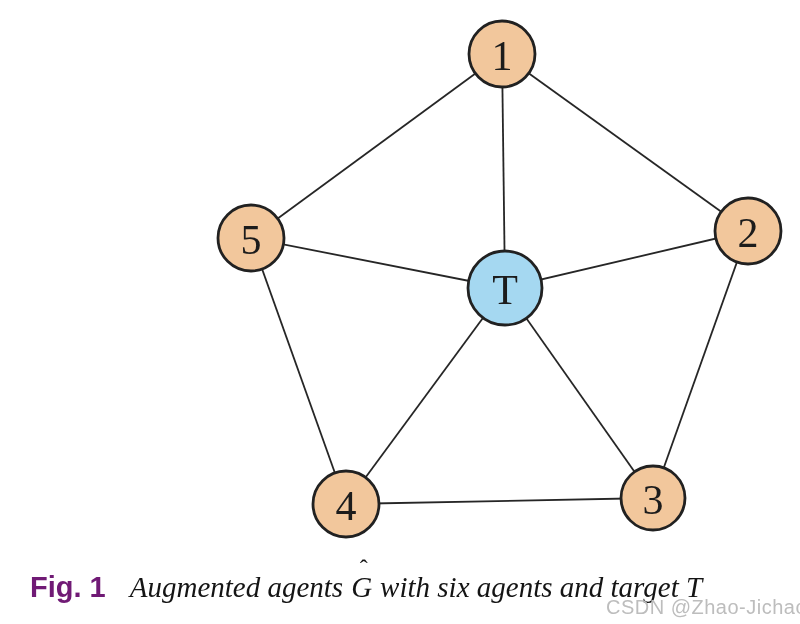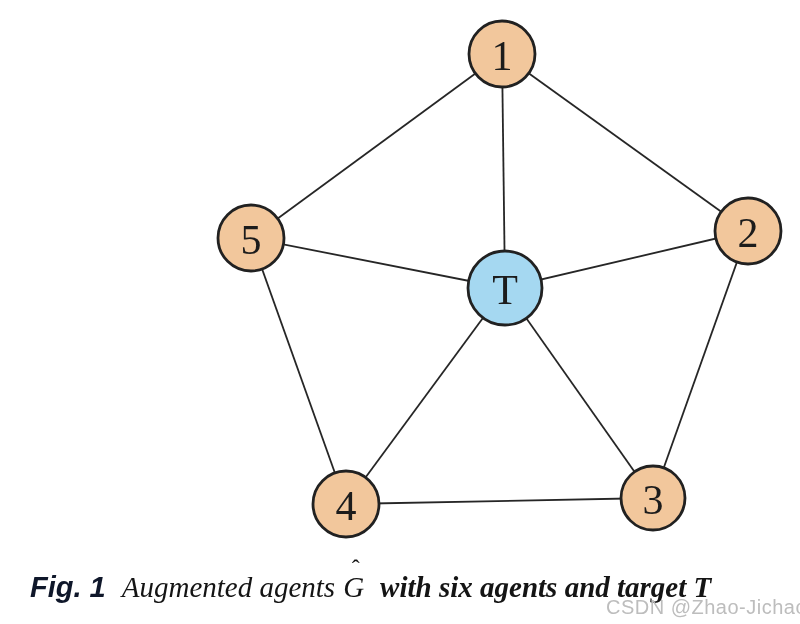--- a/index.html
+++ b/index.html
@@ -19,23 +19,22 @@
   .caption{
     position:absolute;
     left:30px;top:571px;
     white-space:nowrap;
     color:#111111;
   }
   .fig-label{
     font-family:"Liberation Sans", sans-serif;
     font-weight:bold;
     font-size:29px;
-    color:#0f172a;
-    margin-right:16px;
-    font-style:italic;
+    color:#701a75;
+    margin-right:24px;
   }
   .caption-text{
     font-family:"Liberation Serif", serif;
     font-style:italic;
     font-size:29px;
     color:#141414;
   }
   .ghat{
     position:relative;
     display:inline-block;
@@ -45,21 +44,21 @@
   .hat{
     position:absolute;
     top:-15px;left:60%;
     transform:translateX(-50%);
     font-style:normal;
     font-size:24px;
     line-height:1;
     color:#141414;
   }
   .gsym{font-style:italic;}
-  .cap-after{margin-left:8px;font-weight:bold;}
+  .cap-after{}
   .watermark{
     position:absolute;
     left:606px;top:596px;
     font-family:"Liberation Sans", sans-serif;
     font-size:20px;
     color:#bdbdbd;
     letter-spacing:0.5px;
     white-space:nowrap;
   }
 </style>

